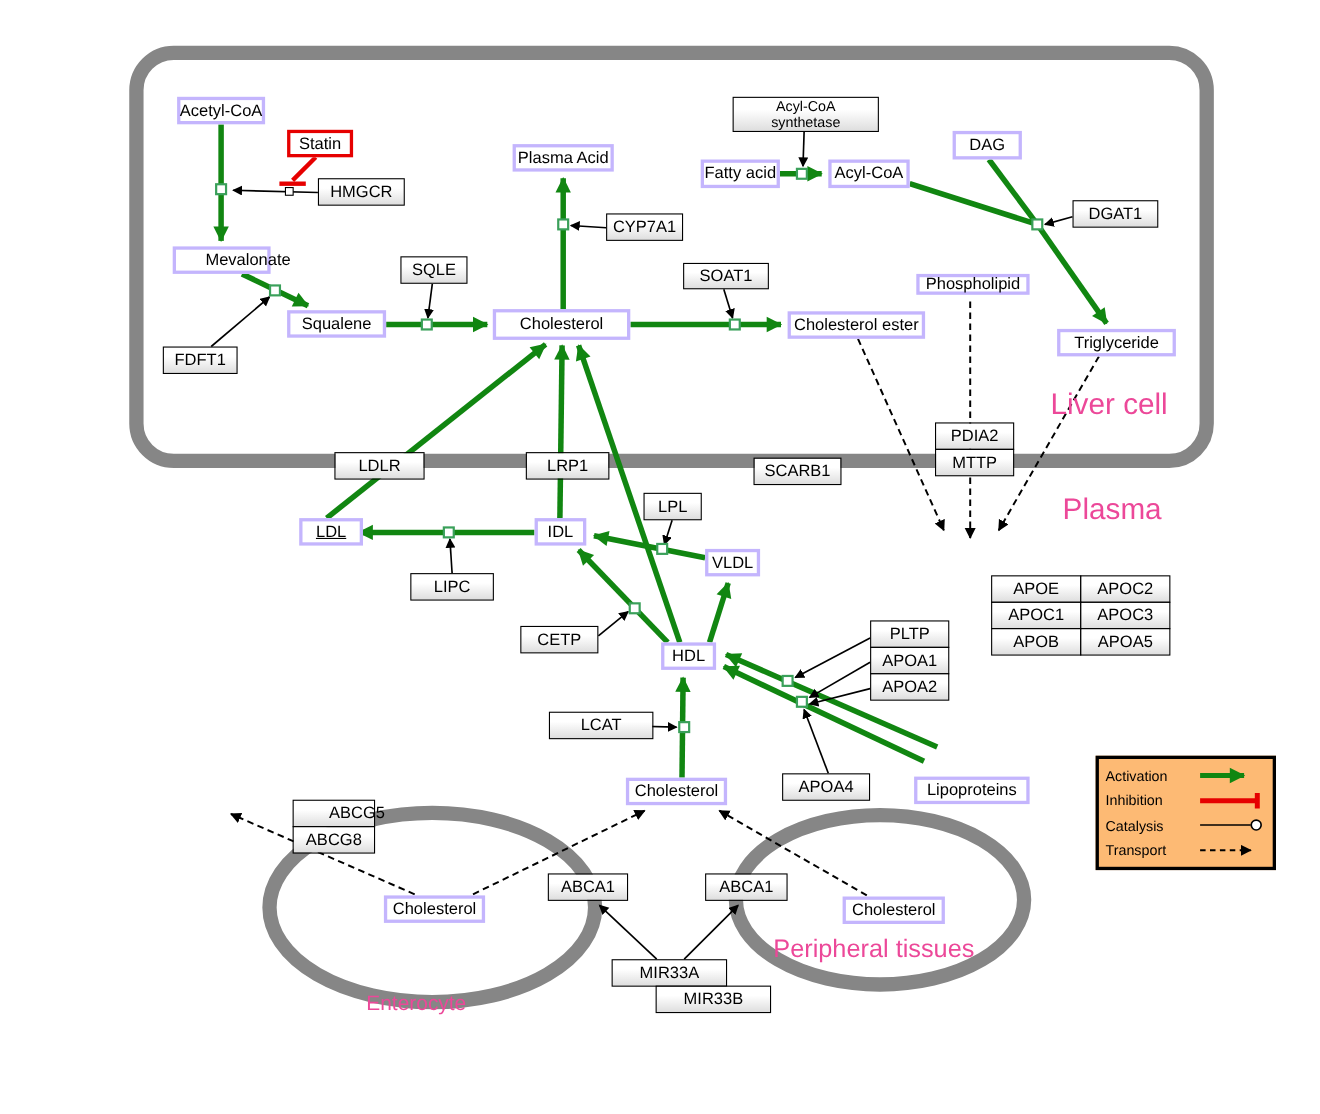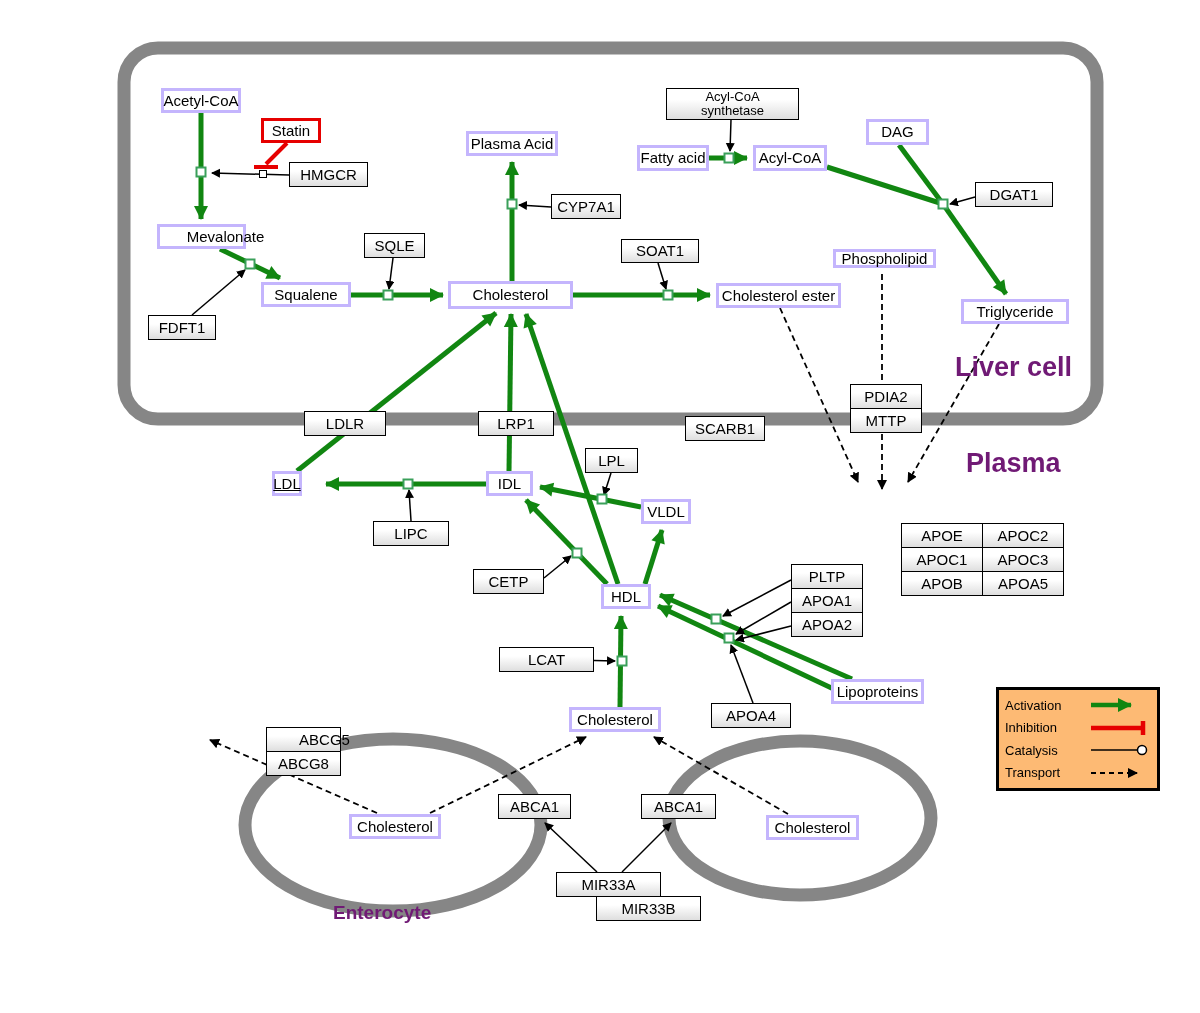--- a/index.html
+++ b/index.html
@@ -5,21 +5,21 @@
   html,body{margin:0;padding:0;background:#fff;font-family:"Liberation Sans",sans-serif;}
   #canvas{position:relative;width:1200px;height:1013px;background:#fff;overflow:hidden;}
   svg.layer{position:absolute;left:0;top:0;z-index:1;}
   .node{position:absolute;display:flex;align-items:center;justify-content:center;
         background:#fff;color:#000;font-size:15px;text-align:center;box-sizing:border-box;
         z-index:3;line-height:1.05;white-space:nowrap;}
   .metab{border:3px solid #c4b5fd;}
   .protein{border:1px solid #000;background:linear-gradient(180deg,#ffffff 35%,#dedede 100%);}
   .inhib{border:3px solid #e60000;}
   .twoline{flex-direction:column;font-size:13px;white-space:normal;}
-  .region-label{position:absolute;font-weight:bold;color:#701a75;z-index:2;white-space:nowrap;}
+  .region-label{position:absolute;font-weight:normal;color:#ec4899;z-index:2;white-space:nowrap;}
   #legend{position:absolute;left:996px;top:687px;width:164px;height:104px;border:3px solid #000;
           background:#fdba74;z-index:3;box-sizing:border-box;padding:4px 6px;display:flex;
           flex-direction:column;justify-content:space-between;}
   .legend-row{display:flex;align-items:center;justify-content:space-between;height:22px;}
   .legend-row span{font-size:13px;color:#000;}
 </style>
 </head>
 <body>
 
 <div id="canvas">
@@ -113,38 +113,39 @@
       <rect x="711.5" y="614.5" width="9" height="9"></rect>
       <rect x="724.5" y="633.5" width="9" height="9"></rect>
       <rect x="617.5" y="656.5" width="9" height="9"></rect>
       <rect x="259.5" y="170.5" width="7" height="7" stroke="#000" stroke-width="1"></rect>
     </g>
   </svg>
 
   <div class="region-label" style="left:955px;top:352px;font-size:27px;">Liver cell</div>
   <div class="region-label" style="left:966px;top:448px;font-size:27px;">Plasma</div>
   <div class="region-label" style="left:333px;top:854px;font-size:19px;margin-top:48px;">Enterocyte</div>
+  <div class="region-label" style="left:703px;top:849px;font-size:23px;">Peripheral tissues</div>
 
   <div class="node metab" style="left:161px;top:88px;width:80px;height:25px;">Acetyl-CoA</div>
   <div class="node metab" style="left:157px;top:224px;width:89px;height:25px;padding-left:48px;">Mevalonate</div>
   <div class="node metab" style="left:261px;top:282px;width:90px;height:25px;">Squalene</div>
   <div class="node metab" style="left:448px;top:281px;width:125px;height:28px;">Cholesterol</div>
   <div class="node metab" style="left:466px;top:131px;width:92px;height:25px;">Plasma Acid</div>
   <div class="node metab" style="left:637px;top:145px;width:72px;height:26px;">Fatty acid</div>
   <div class="node metab" style="left:753px;top:145px;width:74px;height:26px;">Acyl-CoA</div>
   <div class="node metab" style="left:866px;top:119px;width:63px;height:26px;">DAG</div>
   <div class="node metab" style="left:833px;top:249px;width:103px;height:19px;text-align:center;">Phospholipid</div>
   <div class="node metab" style="left:716px;top:283px;width:125px;height:25px;">Cholesterol ester</div>
   <div class="node metab" style="left:961px;top:299px;width:108px;height:25px;">Triglyceride</div>
-  <div class="node metab" style="left:272px;top:471px;width:30px;height:25px;text-decoration:underline;">LDL</div>
+  <div class="node metab" style="left:272px;top:471px;width:58px;height:25px;text-decoration:underline;">LDL</div>
   <div class="node metab" style="left:486px;top:471px;width:47px;height:25px;">IDL</div>
   <div class="node metab" style="left:641px;top:499px;width:50px;height:25px;">VLDL</div>
   <div class="node metab" style="left:601px;top:584px;width:50px;height:25px;">HDL</div>
   <div class="node metab" style="left:569px;top:707px;width:92px;height:25px;">Cholesterol</div>
-  <div class="node metab" style="left:831px;top:679px;width:93px;height:25px;">Lipoproteins</div>
+  <div class="node metab" style="left:831px;top:706px;width:105px;height:25px;">Lipoproteins</div>
   <div class="node metab" style="left:349px;top:814px;width:92px;height:25px;">Cholesterol</div>
   <div class="node metab" style="left:766px;top:815px;width:93px;height:25px;">Cholesterol</div>
 
   <div class="node inhib" style="left:261px;top:118px;width:60px;height:25px;">Statin</div>
 
   <div class="node protein" style="left:289px;top:162px;width:79px;height:25px;">HMGCR</div>
   <div class="node protein" style="left:148px;top:315px;width:68px;height:25px;">FDFT1</div>
   <div class="node protein" style="left:364px;top:233px;width:61px;height:25px;">SQLE</div>
   <div class="node protein" style="left:551px;top:194px;width:70px;height:25px;">CYP7A1</div>
   <div class="node protein" style="left:621px;top:239px;width:78px;height:24px;">SOAT1</div>

